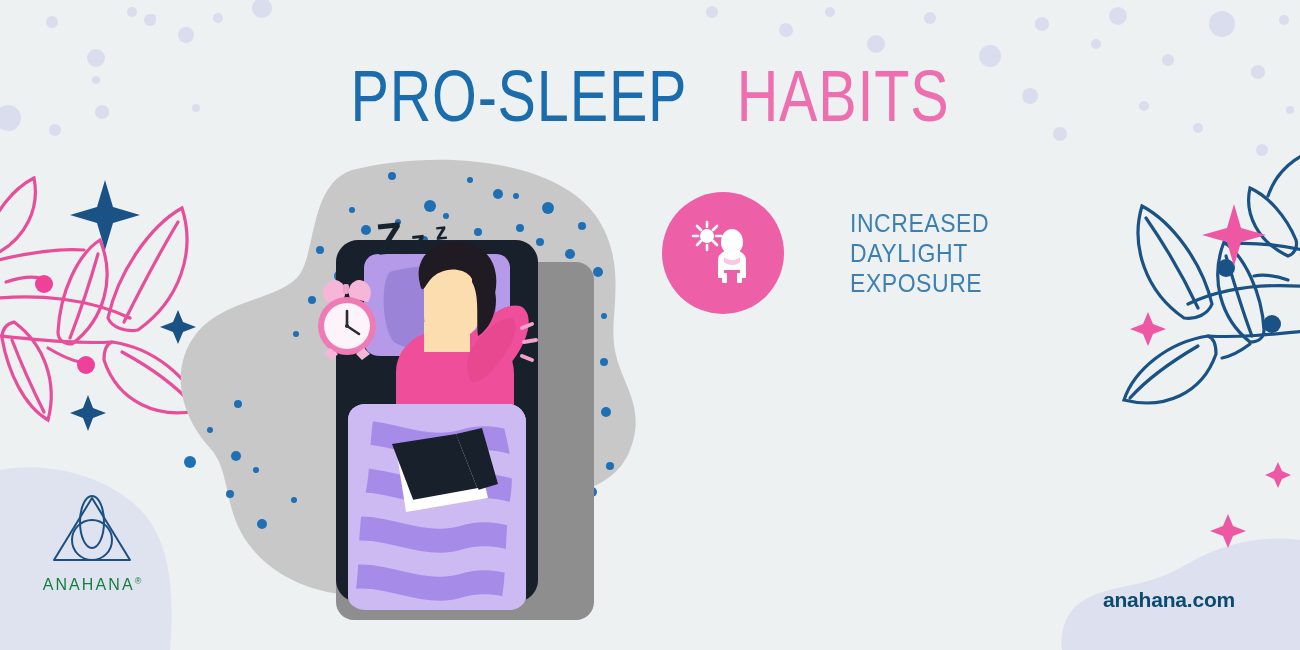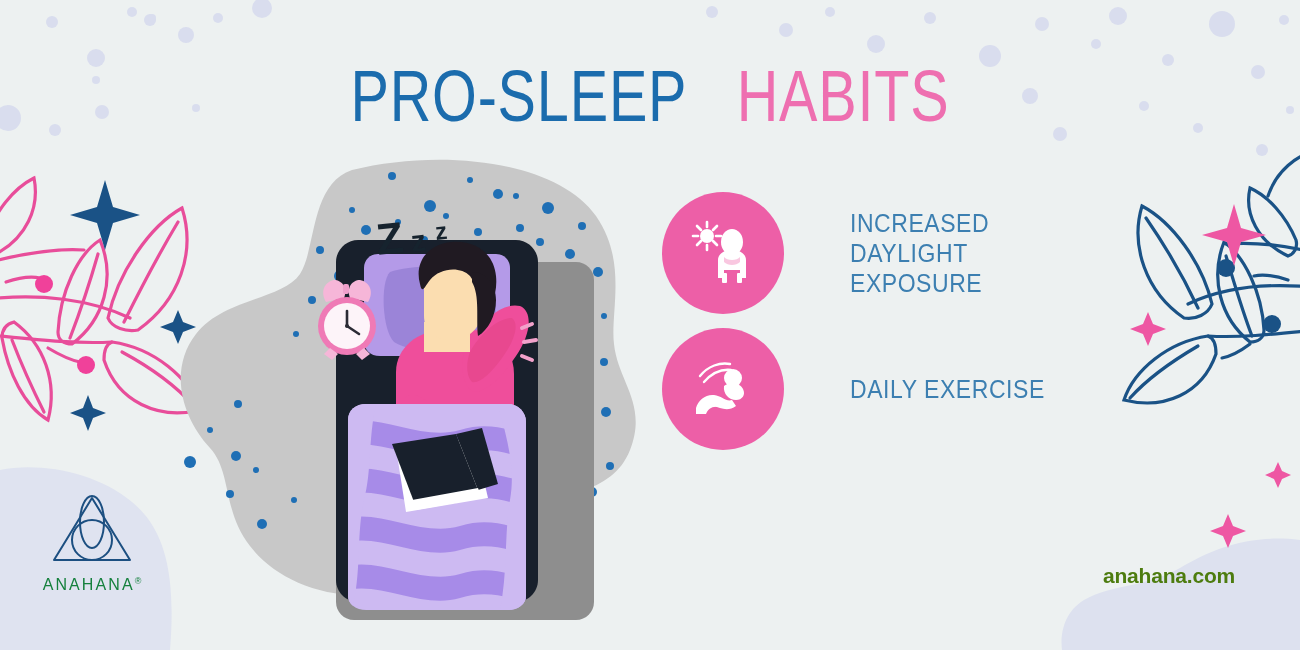--- a/index.html
+++ b/index.html
@@ -75,22 +75,22 @@
     color:#15803d;
     font-family:"Liberation Sans Narrow","Liberation Sans",sans-serif;
     font-size:16px;
     letter-spacing:2.1px;
     font-weight:400;
   }
   #logo-word sup { font-size:9px; vertical-align:super; letter-spacing:0; }
 
   
   #website {
-    position:absolute; left:1103px; top:564px;
-    color:#4d7c0f;
+    position:absolute; left:1103px; top:588px;
+    color:#0c4a6e;
     font-size:21px;
     font-weight:bold;
     letter-spacing:-0.2px;
   }
 </style>
 </head>
 <body>
 
 <div id="stage">
 
@@ -369,39 +369,20 @@
             <path d="M32 44 C32 38 38 34 46 34 C54 34 60 38 60 44 L60 62 L54 62 L54 54 L38 54 L38 62 L32 62 Z"></path>
             <rect x="36" y="57" width="5" height="10" rx="1"></rect>
             <rect x="51" y="57" width="5" height="10" rx="1"></rect>
             <path d="M38 41 C41 45 51 45 54 41 L54 46 C50 50 42 50 38 46 Z" fill="#ed5fa7" opacity="0.35"></path>
           </g>
         </svg>
       </div>
       <div class="habit-label">Increased Daylight Exposure</div>
     </div>
 
-    <div class="habit">
-      <div class="habit-icon">
-        <svg width="74" height="74" viewBox="0 0 74 74">
-          <g fill="#ffffff">
-            <g stroke="#ffffff" stroke-width="2.4" fill="none" stroke-linecap="round">
-              <path d="M14 24 C22 14 34 10 44 12"></path>
-              <path d="M18 30 C26 21 36 17 45 18"></path>
-            </g>
-            <circle cx="47" cy="26" r="9"></circle>
-            <path d="M38 34 C44 30 54 31 57 37 C60 43 56 48 50 48 C43 48 37 42 38 34 Z"></path>
-            <path d="M10 56 C12 48 20 42 28 43 C36 44 40 50 46 48 L50 54
-                     C42 60 34 56 28 54 C22 52 18 58 17 62 L10 62 Z"></path>
-            <path d="M14 58 C18 50 24 48 30 49 L32 55 C26 54 22 57 20 62 L13 62 Z"></path>
-            <path d="M44 40 C48 38 53 39 55 42 C56 45 53 47 50 46 C46 45 43 43 44 40 Z"></path>
-          </g>
-        </svg>
-      </div>
-      <div class="habit-label">Daily Exercise</div>
-    </div>
 
   </div>
 
   <div id="logo-block">
     <svg width="92" height="78" viewBox="0 0 92 78">
       <g fill="none" stroke="#1c4f81" stroke-width="2">
         <path d="M46 6 L84 68 L8 68 Z" stroke-linejoin="round"></path>
         <circle cx="46" cy="48" r="20"></circle>
         <ellipse cx="46" cy="30" rx="12" ry="26"></ellipse>
       </g>

